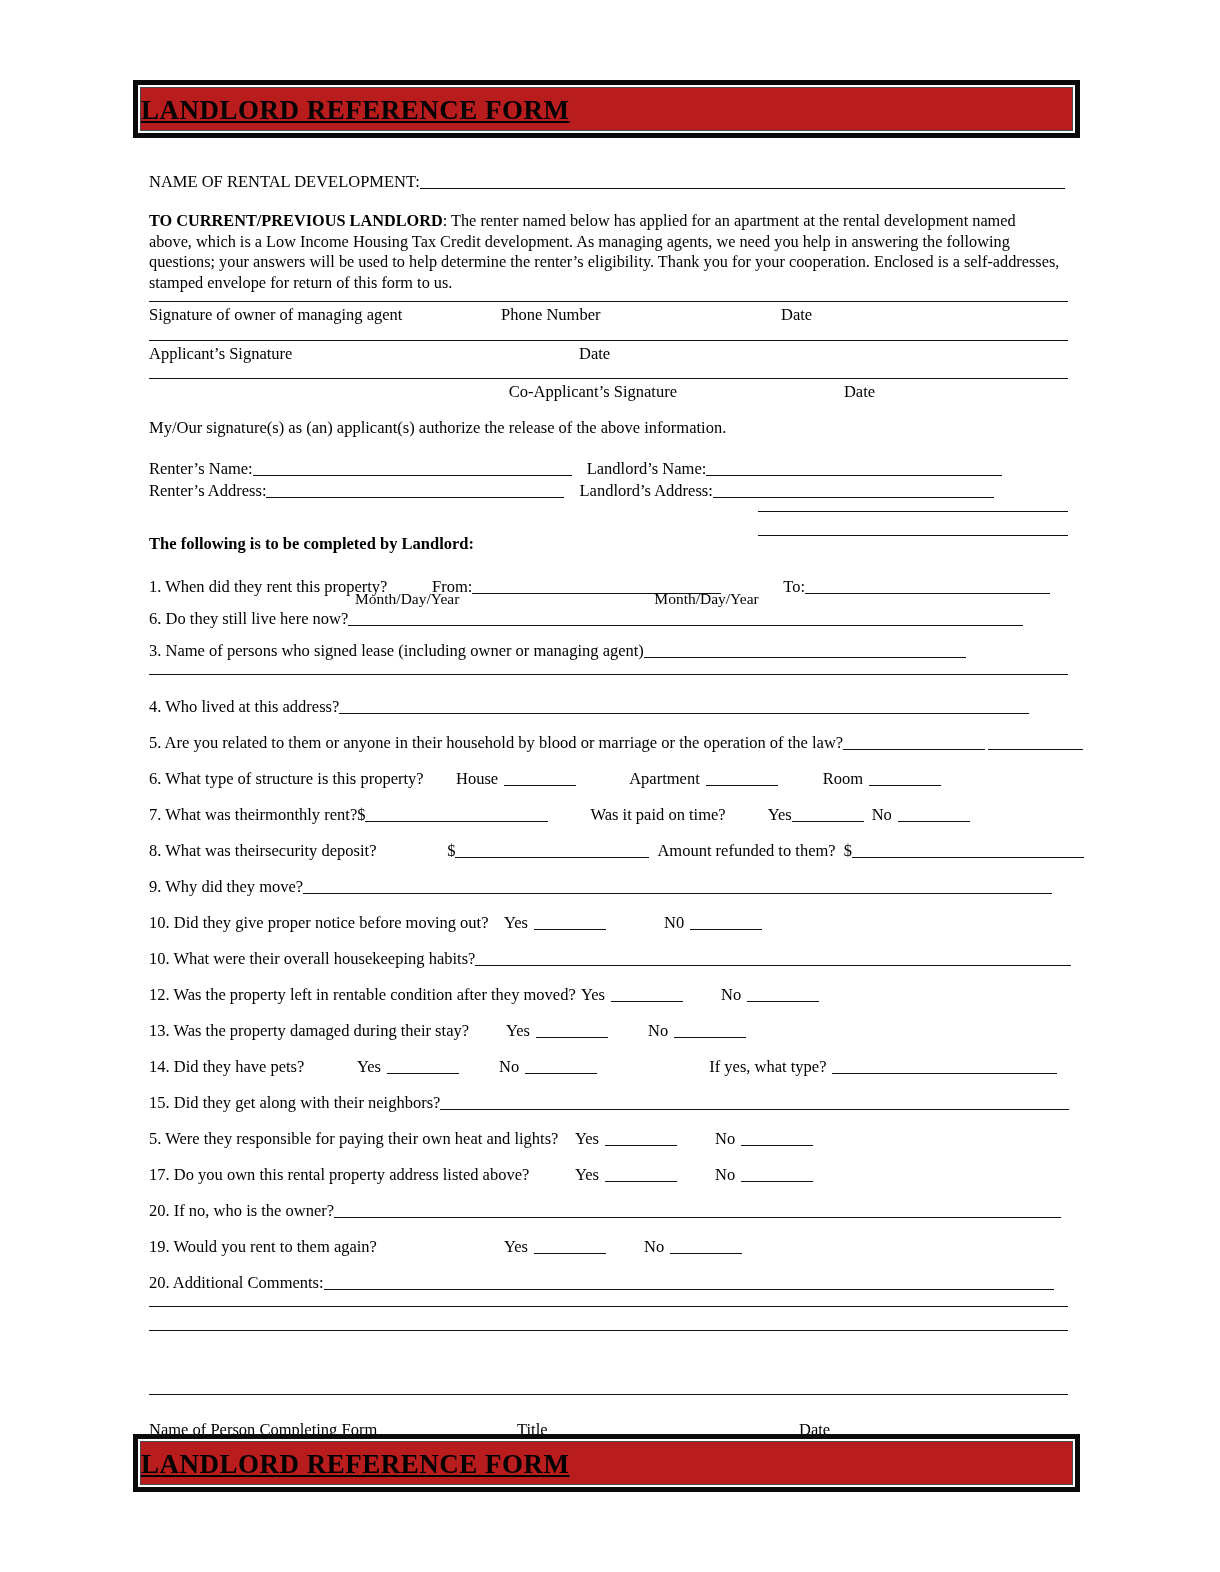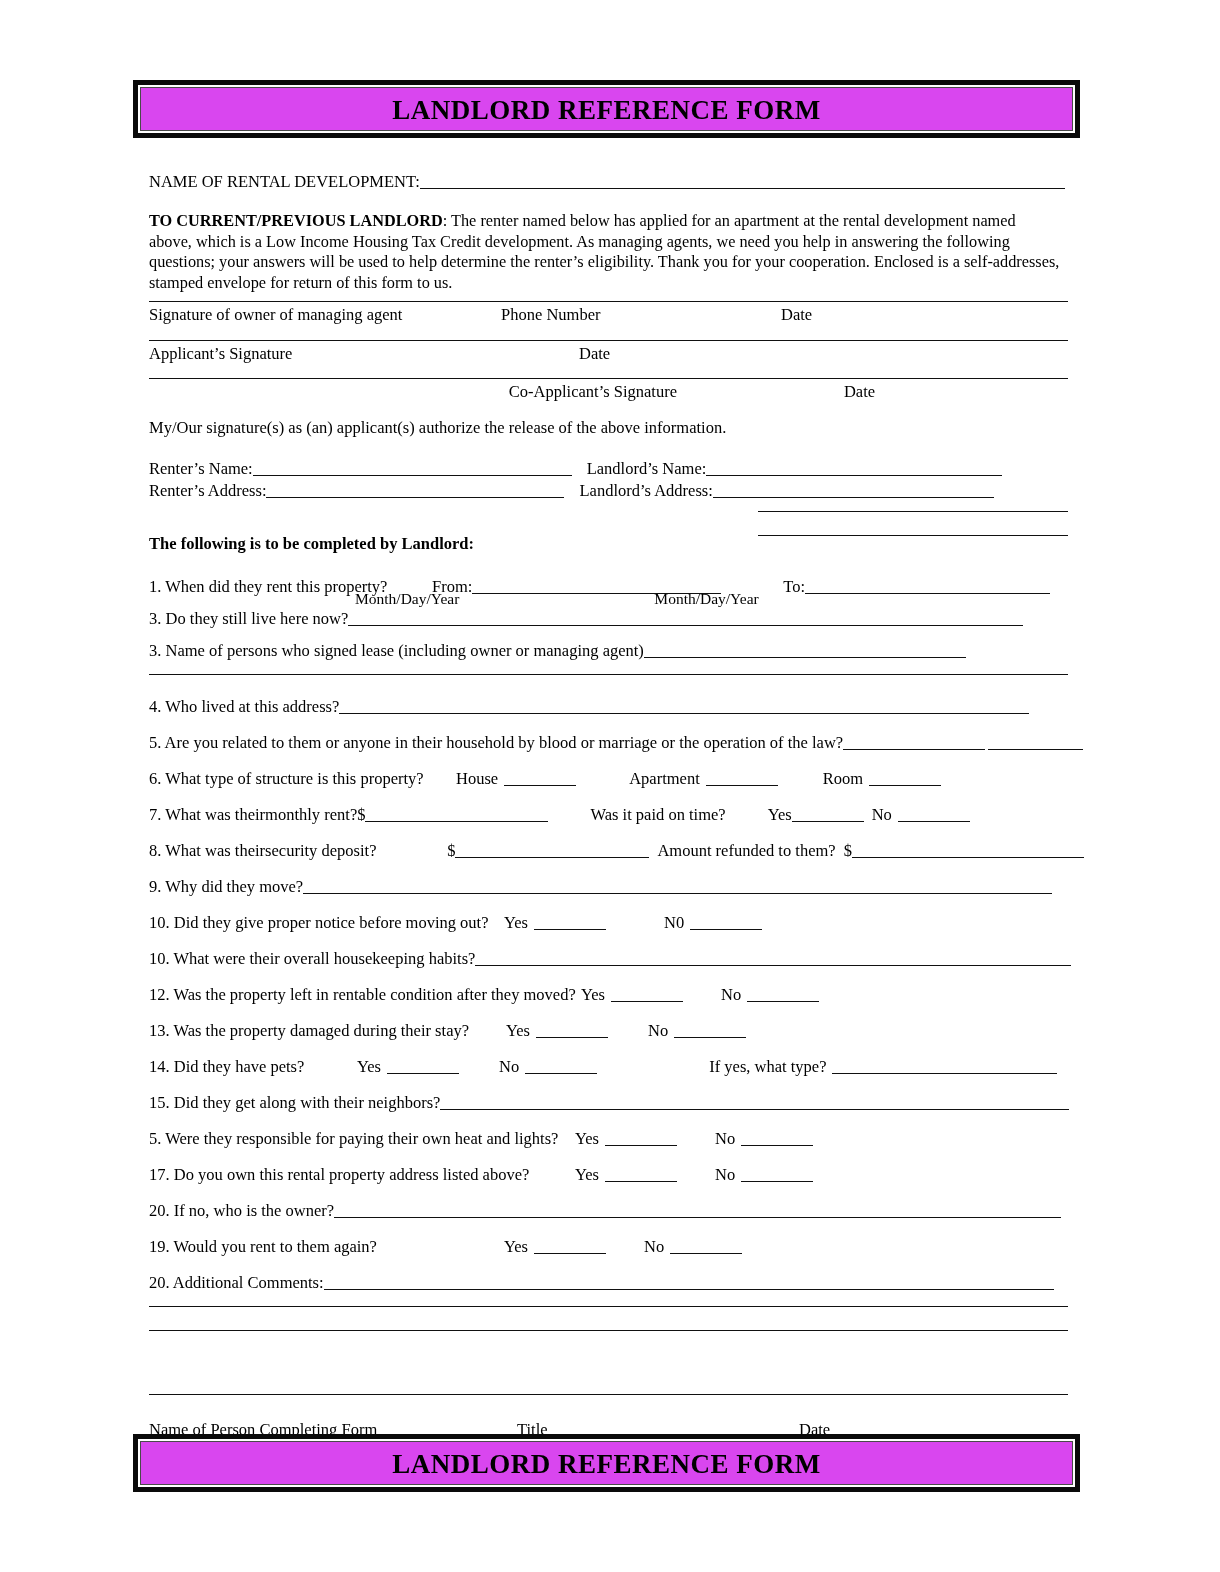--- a/index.html
+++ b/index.html
@@ -28,24 +28,25 @@
     width: 947px;
     background: #0a0a0a;
     padding: 5px;
   }
   .banner-mid {
     background: #ffffff;
     padding: 2px;
   }
   .banner-inner {
     border: 1px solid #4a4a4a;
-    background: #d946ef;
-    text-align: center;
+    background: #b91c1c;
+    text-align: left;
     font-weight: bold;
     letter-spacing: .5px;
+    text-decoration: underline;
   }
   #banner-top { top: 80px; }
   #banner-top .banner-inner {
     font-size: 27px;
     line-height: 44px;
     height: 44px;
   }
   #banner-bottom { top: 1434px; }
   #banner-bottom .banner-inner {
     font-size: 27px;
@@ -152,21 +153,21 @@
     <div class="row txt bold" style="top:534px;">The following is to be completed by Landlord:</div>
 
     <div class="row txt" style="top:569px;">
       <span class="lbl" style="width:283px;margin-top:8px;">1. When did they rent this property?</span><span class="lbl">From:</span><span class="ln thin" style="width:249px;"></span><span class="sp" style="width:62px;"></span><span class="lbl">To:</span><span class="ln thin" style="width:245px;"></span>
     </div>
     <div class="row txt" style="top:590px;font-size:15.5px;">
       <span class="sp" style="width:206px;"></span><span class="lbl">Month/Day/Year</span><span class="sp" style="width:195px;"></span><span class="lbl">Month/Day/Year</span>
     </div>
 
     <div class="row txt" style="top:609px;">
-      <span class="lbl">3. Do they still live here now?</span><span class="ln thin" style="width:675px;"></span>
+      <span class="lbl">6. Do they still live here now?</span><span class="ln thin" style="width:675px;"></span>
     </div>
 
     <div class="row txt" style="top:641px;">
       <span class="lbl">3. Name of persons who signed lease (including owner or managing agent)</span><span class="ln thin" style="width:322px;"></span>
     </div>
     <div class="cmt-line" style="top:674px;border-top-width:1.1px;"></div>
 
     <div class="row txt" style="top:697px;">
       <span class="lbl">4. Who lived at this address?</span><span class="ln thin" style="width:690px;"></span>
     </div>

